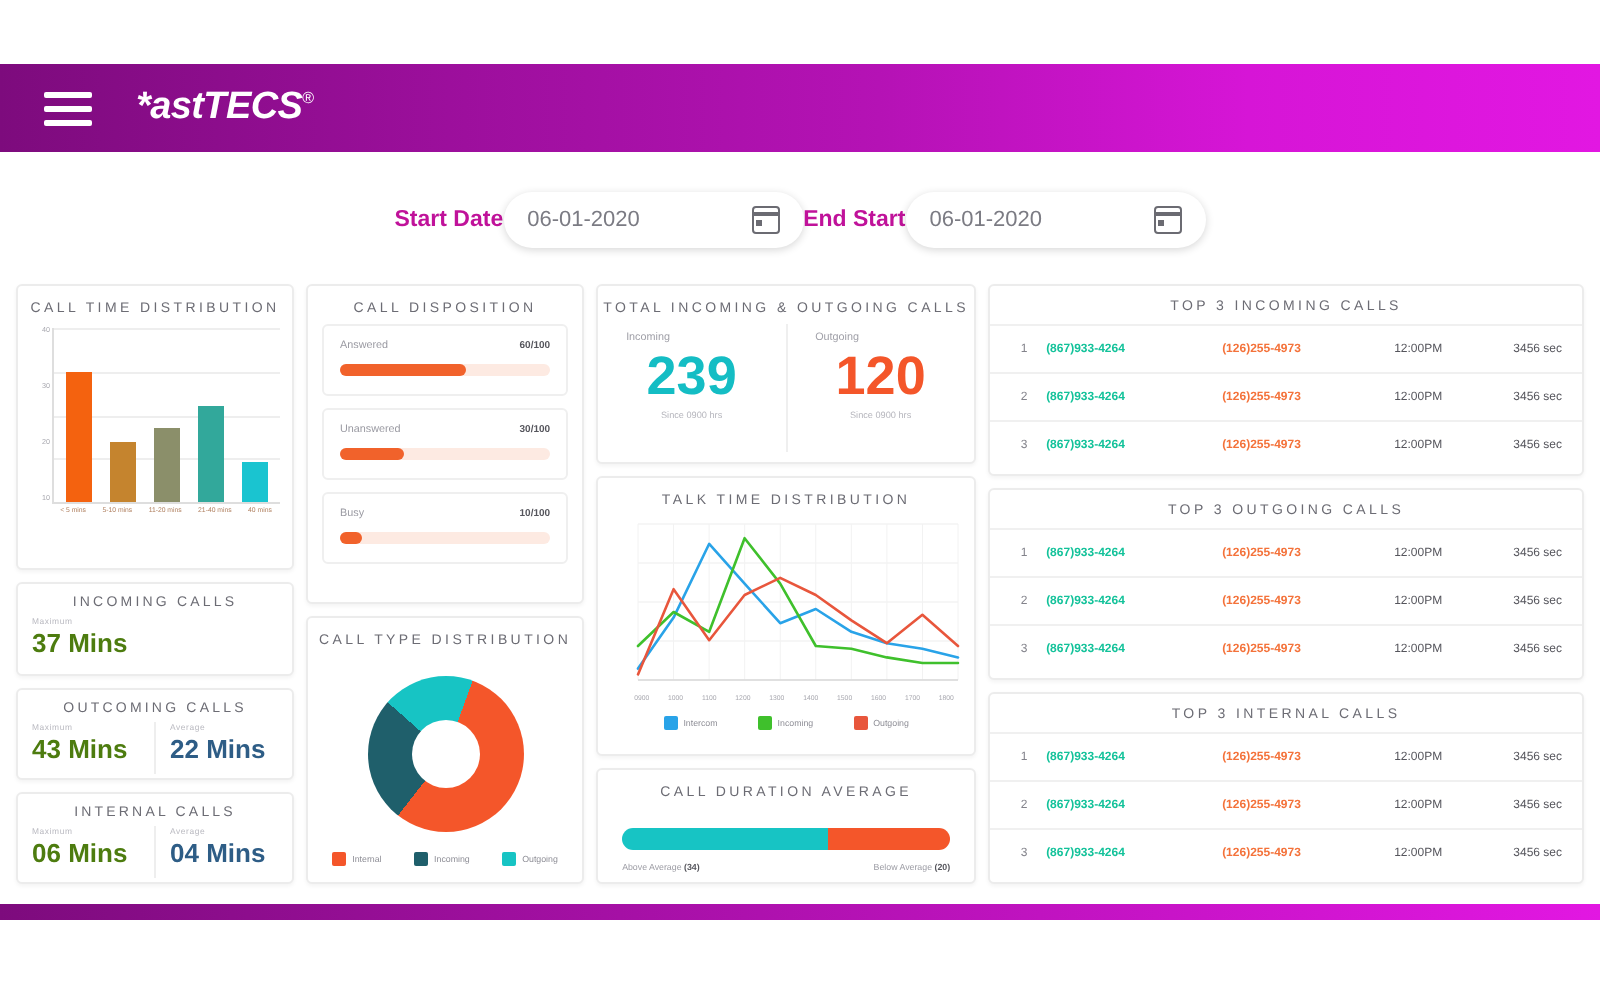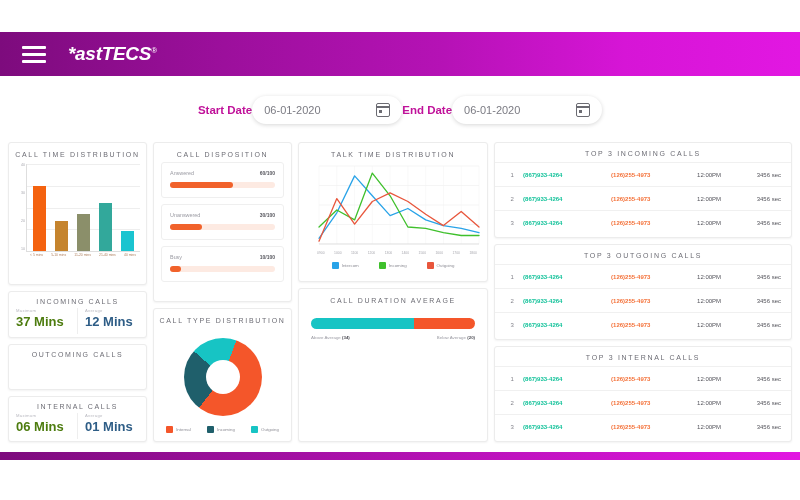--- a/index.html
+++ b/index.html
@@ -138,21 +138,21 @@
       <span>*astTECS</span><span class="reg">®</span>
     </div>
   </div>
 
   <div class="daterow">
     <div class="dlabel">Start Date</div>
     <div class="dfield">
       <span class="dval">06-01-2020</span>
       <span class="cal"></span>
     </div>
-    <div class="dlabel">End Date</div>
+    <div class="dlabel">End Start</div>
     <div class="dfield">
       <span class="dval">06-01-2020</span>
       <span class="cal"></span>
     </div>
   </div>
 
   <div class="grid">
 
     <div class="col col1">
       <div class="card barcard">
@@ -187,41 +187,47 @@
         </div>
       </div>
 
       <div class="card statcard">
         <div class="stitle">INCOMING CALLS</div>
         <div class="srow">
           <div class="scell">
             <div class="scap">Maximum</div>
             <div class="sval smax">37 Mins</div>
           </div>
+        </div>
+      </div>
+
+      <div class="card statcard">
+        <div class="stitle">OUTCOMING CALLS</div>
+        <div class="srow">
+          <div class="scell">
+            <div class="scap">Maximum</div>
+            <div class="sval smax">43 Mins</div>
+          </div>
           <div class="scell">
             <div class="scap">Average</div>
-            <div class="sval savg">12 Mins</div>
-          </div>
-        </div>
-      </div>
-
-      <div class="card statcard">
-        <div class="stitle">OUTCOMING CALLS</div>
+            <div class="sval savg">22 Mins</div>
+          </div>
+        </div>
       </div>
 
       <div class="card statcard">
         <div class="stitle">INTERNAL CALLS</div>
         <div class="srow">
           <div class="scell">
             <div class="scap">Maximum</div>
             <div class="sval smax">06 Mins</div>
           </div>
           <div class="scell">
             <div class="scap">Average</div>
-            <div class="sval savg">01 Mins</div>
+            <div class="sval savg">04 Mins</div>
           </div>
         </div>
       </div>
     </div>
 
     <div class="col col2">
       <div class="card dispcard">
         <div class="ctitle">CALL DISPOSITION</div>
         <div id="dispList">
             <div class="dispitem">
@@ -270,20 +276,35 @@
             </div>
             <div class="lg">
               <span class="sw" style="background: rgb(23, 196, 196);"></span>
               <span class="lgt">Outgoing</span>
             </div>
           </div>
       </div>
     </div>
 
     <div class="col col3">
+      <div class="card totcard">
+        <div class="ctitle">TOTAL INCOMING &amp; OUTGOING CALLS</div>
+        <div class="totbody">
+          <div class="totcell">
+            <div class="totlab">Incoming</div>
+            <div class="totnum tin">239</div>
+            <div class="totsub">Since 0900 hrs</div>
+          </div>
+          <div class="totcell">
+            <div class="totlab">Outgoing</div>
+            <div class="totnum tout">120</div>
+            <div class="totsub">Since 0900 hrs</div>
+          </div>
+        </div>
+      </div>
 
       <div class="card linecard">
         <div class="ctitle">TALK TIME DISTRIBUTION</div>
         <div class="lchart">
           <svg id="lineSvg" width="178" height="88" viewBox="0 0 178 88" preserveAspectRatio="none">
               <line x1="14" x2="174" y1="4" y2="4" stroke="#eeeeee" stroke-width="0.6"></line>
               <line x1="14" x2="174" y1="23.5" y2="23.5" stroke="#eeeeee" stroke-width="0.6"></line>
               <line x1="14" x2="174" y1="43" y2="43" stroke="#eeeeee" stroke-width="0.6"></line>
               <line x1="14" x2="174" y1="62.5" y2="62.5" stroke="#eeeeee" stroke-width="0.6"></line>
               <line x1="14" x2="174" y1="82" y2="82" stroke="#eeeeee" stroke-width="0.6"></line>

